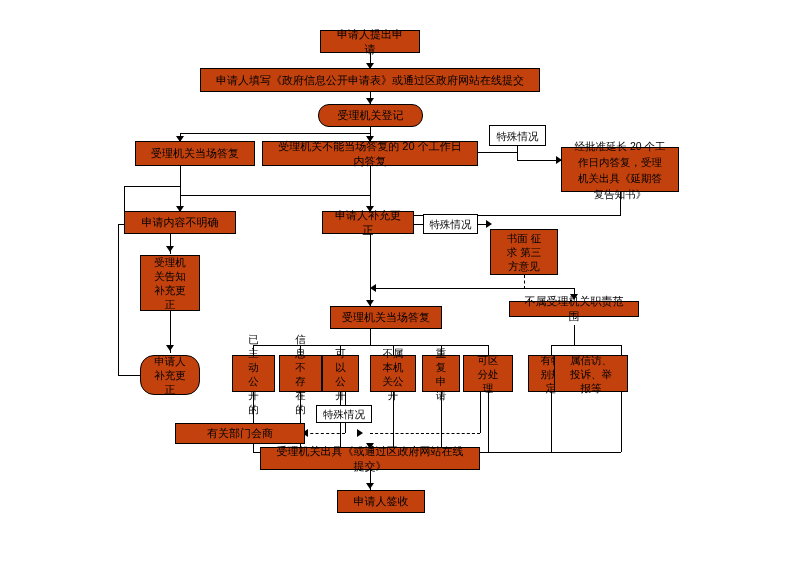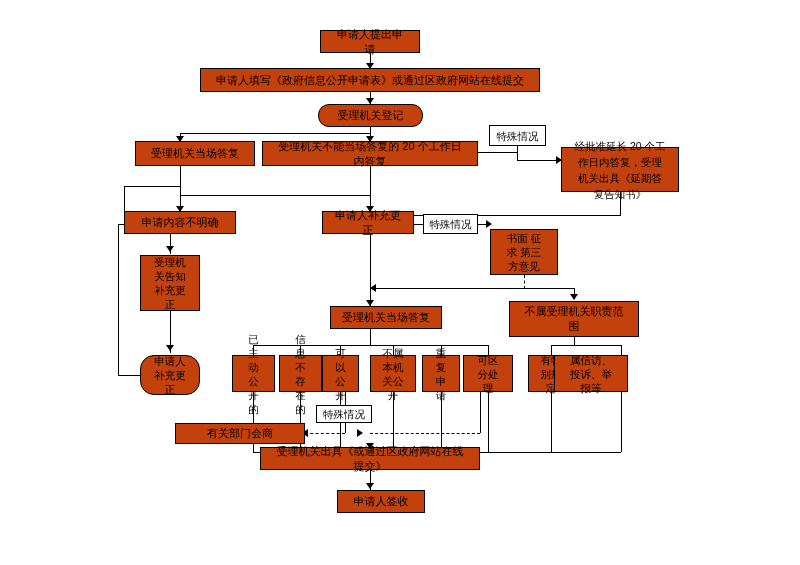--- a/index.html
+++ b/index.html
@@ -209,21 +209,21 @@
   <div class="node" style="left:322px; top:211px; width:92px; height:23px;">申请人补充更正</div>
 
   <div class="label-plain" style="left:423px; top:214px; width:55px; height:20px;">特殊情况</div>
 
   <div class="node small" style="left:490px; top:229px; width:68px; height:46px;">书面 征求 第三方意见</div>
 
   <div class="node small" style="left:140px; top:255px; width:60px; height:56px;">受理机关告知补充更正</div>
 
   <div class="node" style="left:330px; top:306px; width:112px; height:23px;">受理机关当场答复</div>
 
-  <div class="node" style="left:509px; top:301px; width:130px; height:36px;">不属受理机关职责范围</div>
+  <div class="node" style="left:509px; top:301px; width:130px; height:16px;">不属受理机关职责范围</div>
 
   <div class="node small" style="left:140px; top:355px; width:60px; height:40px;border-radius:14px;">申请人补充更正</div>
 
   <div class="node small" style="left:232px; top:355px; width:43px; height:37px;">已主动公开的</div>
 
   <div class="node small" style="left:279px; top:355px; width:43px; height:37px;">信息不存在的</div>
 
   <div class="node small" style="left:322px; top:355px; width:37px; height:37px;">可以公开</div>
 
   <div class="node small" style="left:370px; top:355px; width:46px; height:37px;">不属本机关公开</div>

